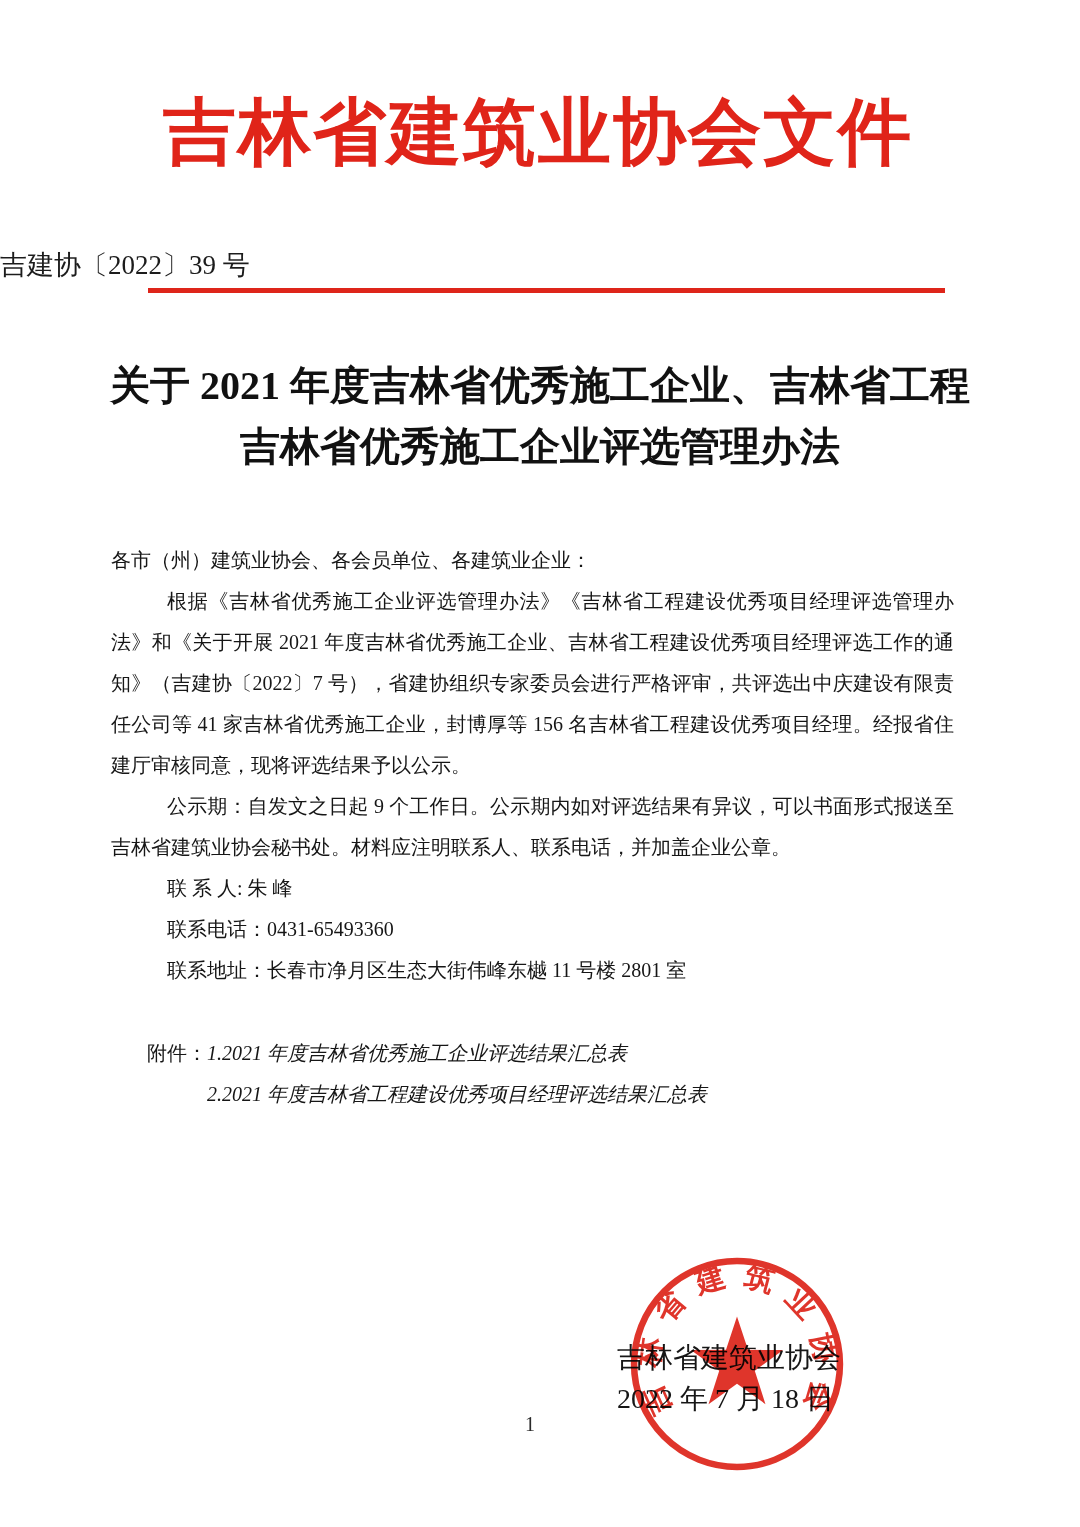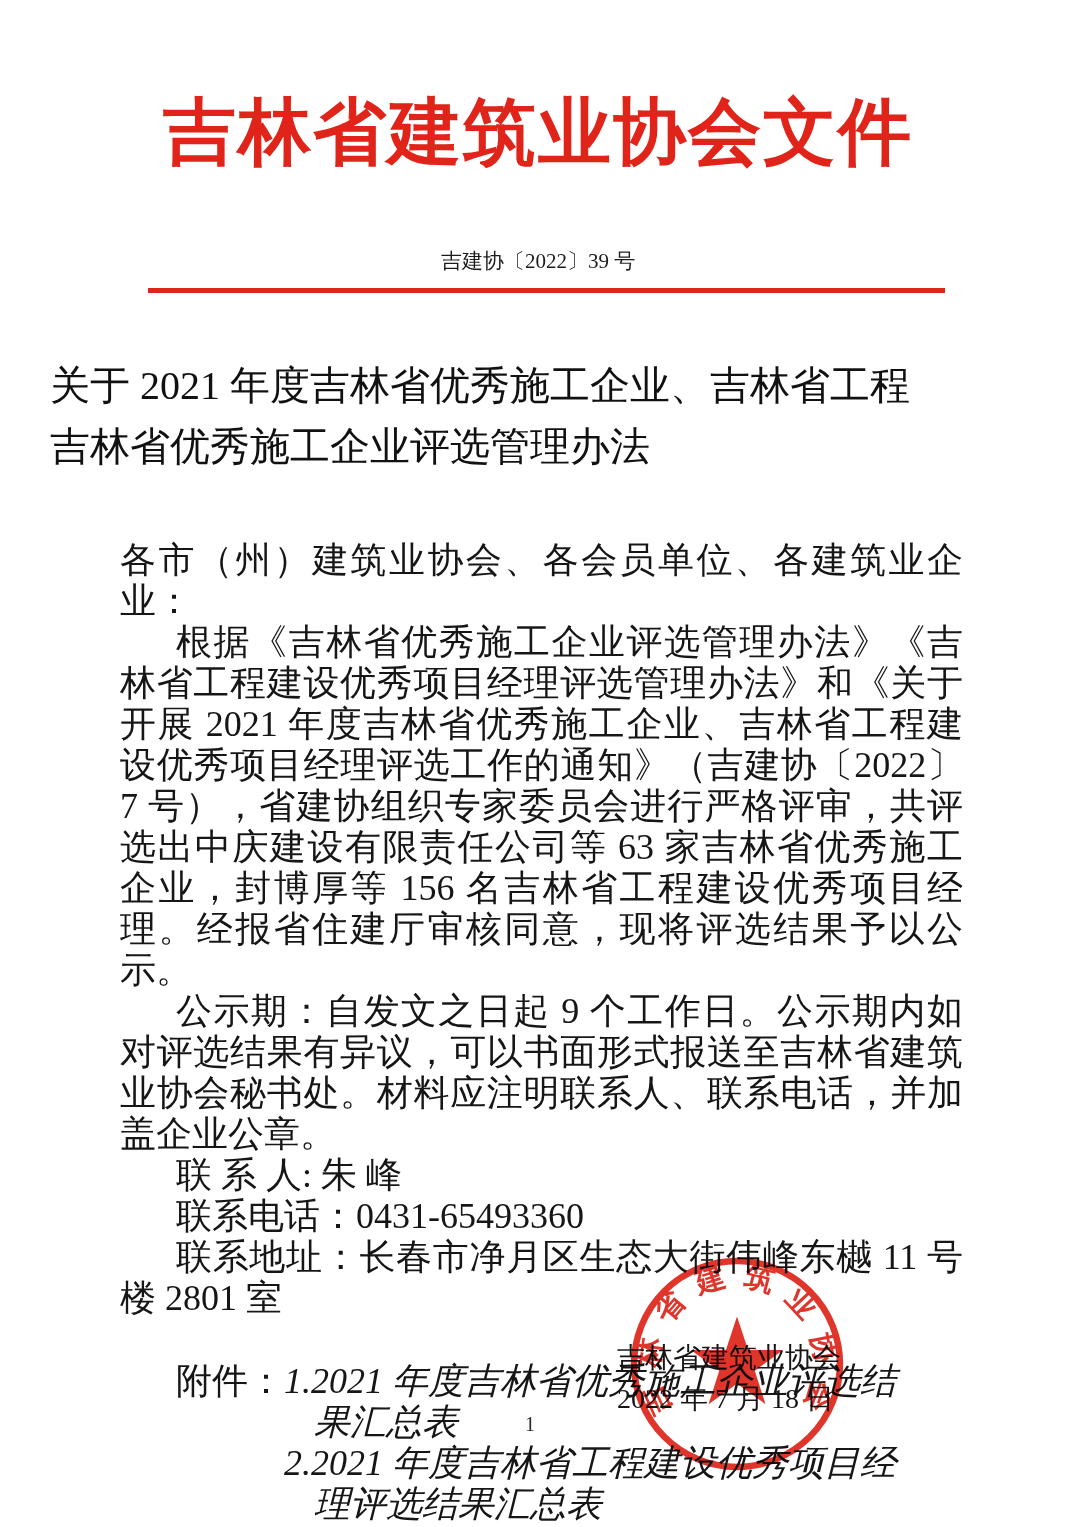--- a/index.html
+++ b/index.html
@@ -13,50 +13,49 @@
   }
   .masthead{
     position:absolute;top:84px;left:0;width:100%;
     text-align:center;
     font-size:73px;font-weight:bold;letter-spacing:2px;
     color:#e02419;
     white-space:nowrap;
   }
   .doc-number{
     position:absolute;top:247px;left:0;width:100%;
-    text-align:center;
-    font-size:21px;color:#1c1c1c;
+    font-size:27px;color:#1c1c1c;
   }
   .red-line{
     position:absolute;top:288px;left:148px;
     width:797px;height:5px;
     background:#de251a;
   }
   .doc-title{
     position:absolute;top:355px;left:50px;width:980px;
     margin:0;
-    text-align:left;
-    font-size:40px;line-height:61px;font-weight:normal;
+    text-align:center;
+    font-size:40px;line-height:61px;font-weight:bold;
     color:#111111;
   }
   .body-block{
-    position:absolute;top:540px;left:120px;width:843px;
-    font-size:36px;line-height:41px;
+    position:absolute;top:540px;left:111px;width:843px;
+    font-size:20px;line-height:41px;
     text-align:justify;
   }
   .body-block p{margin:0;}
   .indent{text-indent:56px;}
   .attachments{
     margin-top:42px;
     display:flex;
     text-align:left;
   }
   .att-label{
     flex:0 0 auto;
-    margin-left:56px;
+    margin-left:36px;
     white-space:nowrap;
   }
   .att-items{width:645px;}
   .att-item{
     padding-left:30px;text-indent:-30px;font-style:italic;
   }
   .signature-org{
     position:absolute;top:1337px;left:617px;
     font-size:28px;line-height:41px;white-space:nowrap;
   }
@@ -84,21 +83,21 @@
   <div class="masthead">吉林省建筑业协会文件</div>
 
   <div class="doc-number">吉建协〔2022〕39 号</div>
 
   <div class="red-line"></div>
 
   <h1 class="doc-title"><span>关于 2021 年度吉林省优秀施工企业、吉林省工程</span><br><span>吉林省优秀施工企业评选管理办法</span></h1>
 
   <div class="body-block">
     <p>各市（州）建筑业协会、各会员单位、各建筑业企业：</p>
-    <p class="indent">根据《吉林省优秀施工企业评选管理办法》《吉林省工程建设优秀项目经理评选管理办法》和《关于开展 2021 年度吉林省优秀施工企业、吉林省工程建设优秀项目经理评选工作的通知》（吉建协〔2022〕7 号），省建协组织专家委员会进行严格评审，共评选出中庆建设有限责任公司等 63 家吉林省优秀施工企业，封博厚等 156 名吉林省工程建设优秀项目经理。经报省住建厅审核同意，现将评选结果予以公示。</p>
+    <p class="indent">根据《吉林省优秀施工企业评选管理办法》《吉林省工程建设优秀项目经理评选管理办法》和《关于开展 2021 年度吉林省优秀施工企业、吉林省工程建设优秀项目经理评选工作的通知》（吉建协〔2022〕7 号），省建协组织专家委员会进行严格评审，共评选出中庆建设有限责任公司等 41 家吉林省优秀施工企业，封博厚等 156 名吉林省工程建设优秀项目经理。经报省住建厅审核同意，现将评选结果予以公示。</p>
     <p class="indent">公示期：自发文之日起 9 个工作日。公示期内如对评选结果有异议，可以书面形式报送至吉林省建筑业协会秘书处。材料应注明联系人、联系电话，并加盖企业公章。</p>
     <p class="indent">联 系 人: 朱 峰</p>
     <p class="indent">联系电话：0431-65493360</p>
     <p class="indent">联系地址：长春市净月区生态大街伟峰东樾 11 号楼 2801 室</p>
 
     <div class="attachments">
       <span class="att-label">附件：</span>
       <div class="att-items">
         <div class="att-item">1.2021 年度吉林省优秀施工企业评选结果汇总表</div>
         <div class="att-item">2.2021 年度吉林省工程建设优秀项目经理评选结果汇总表</div>

